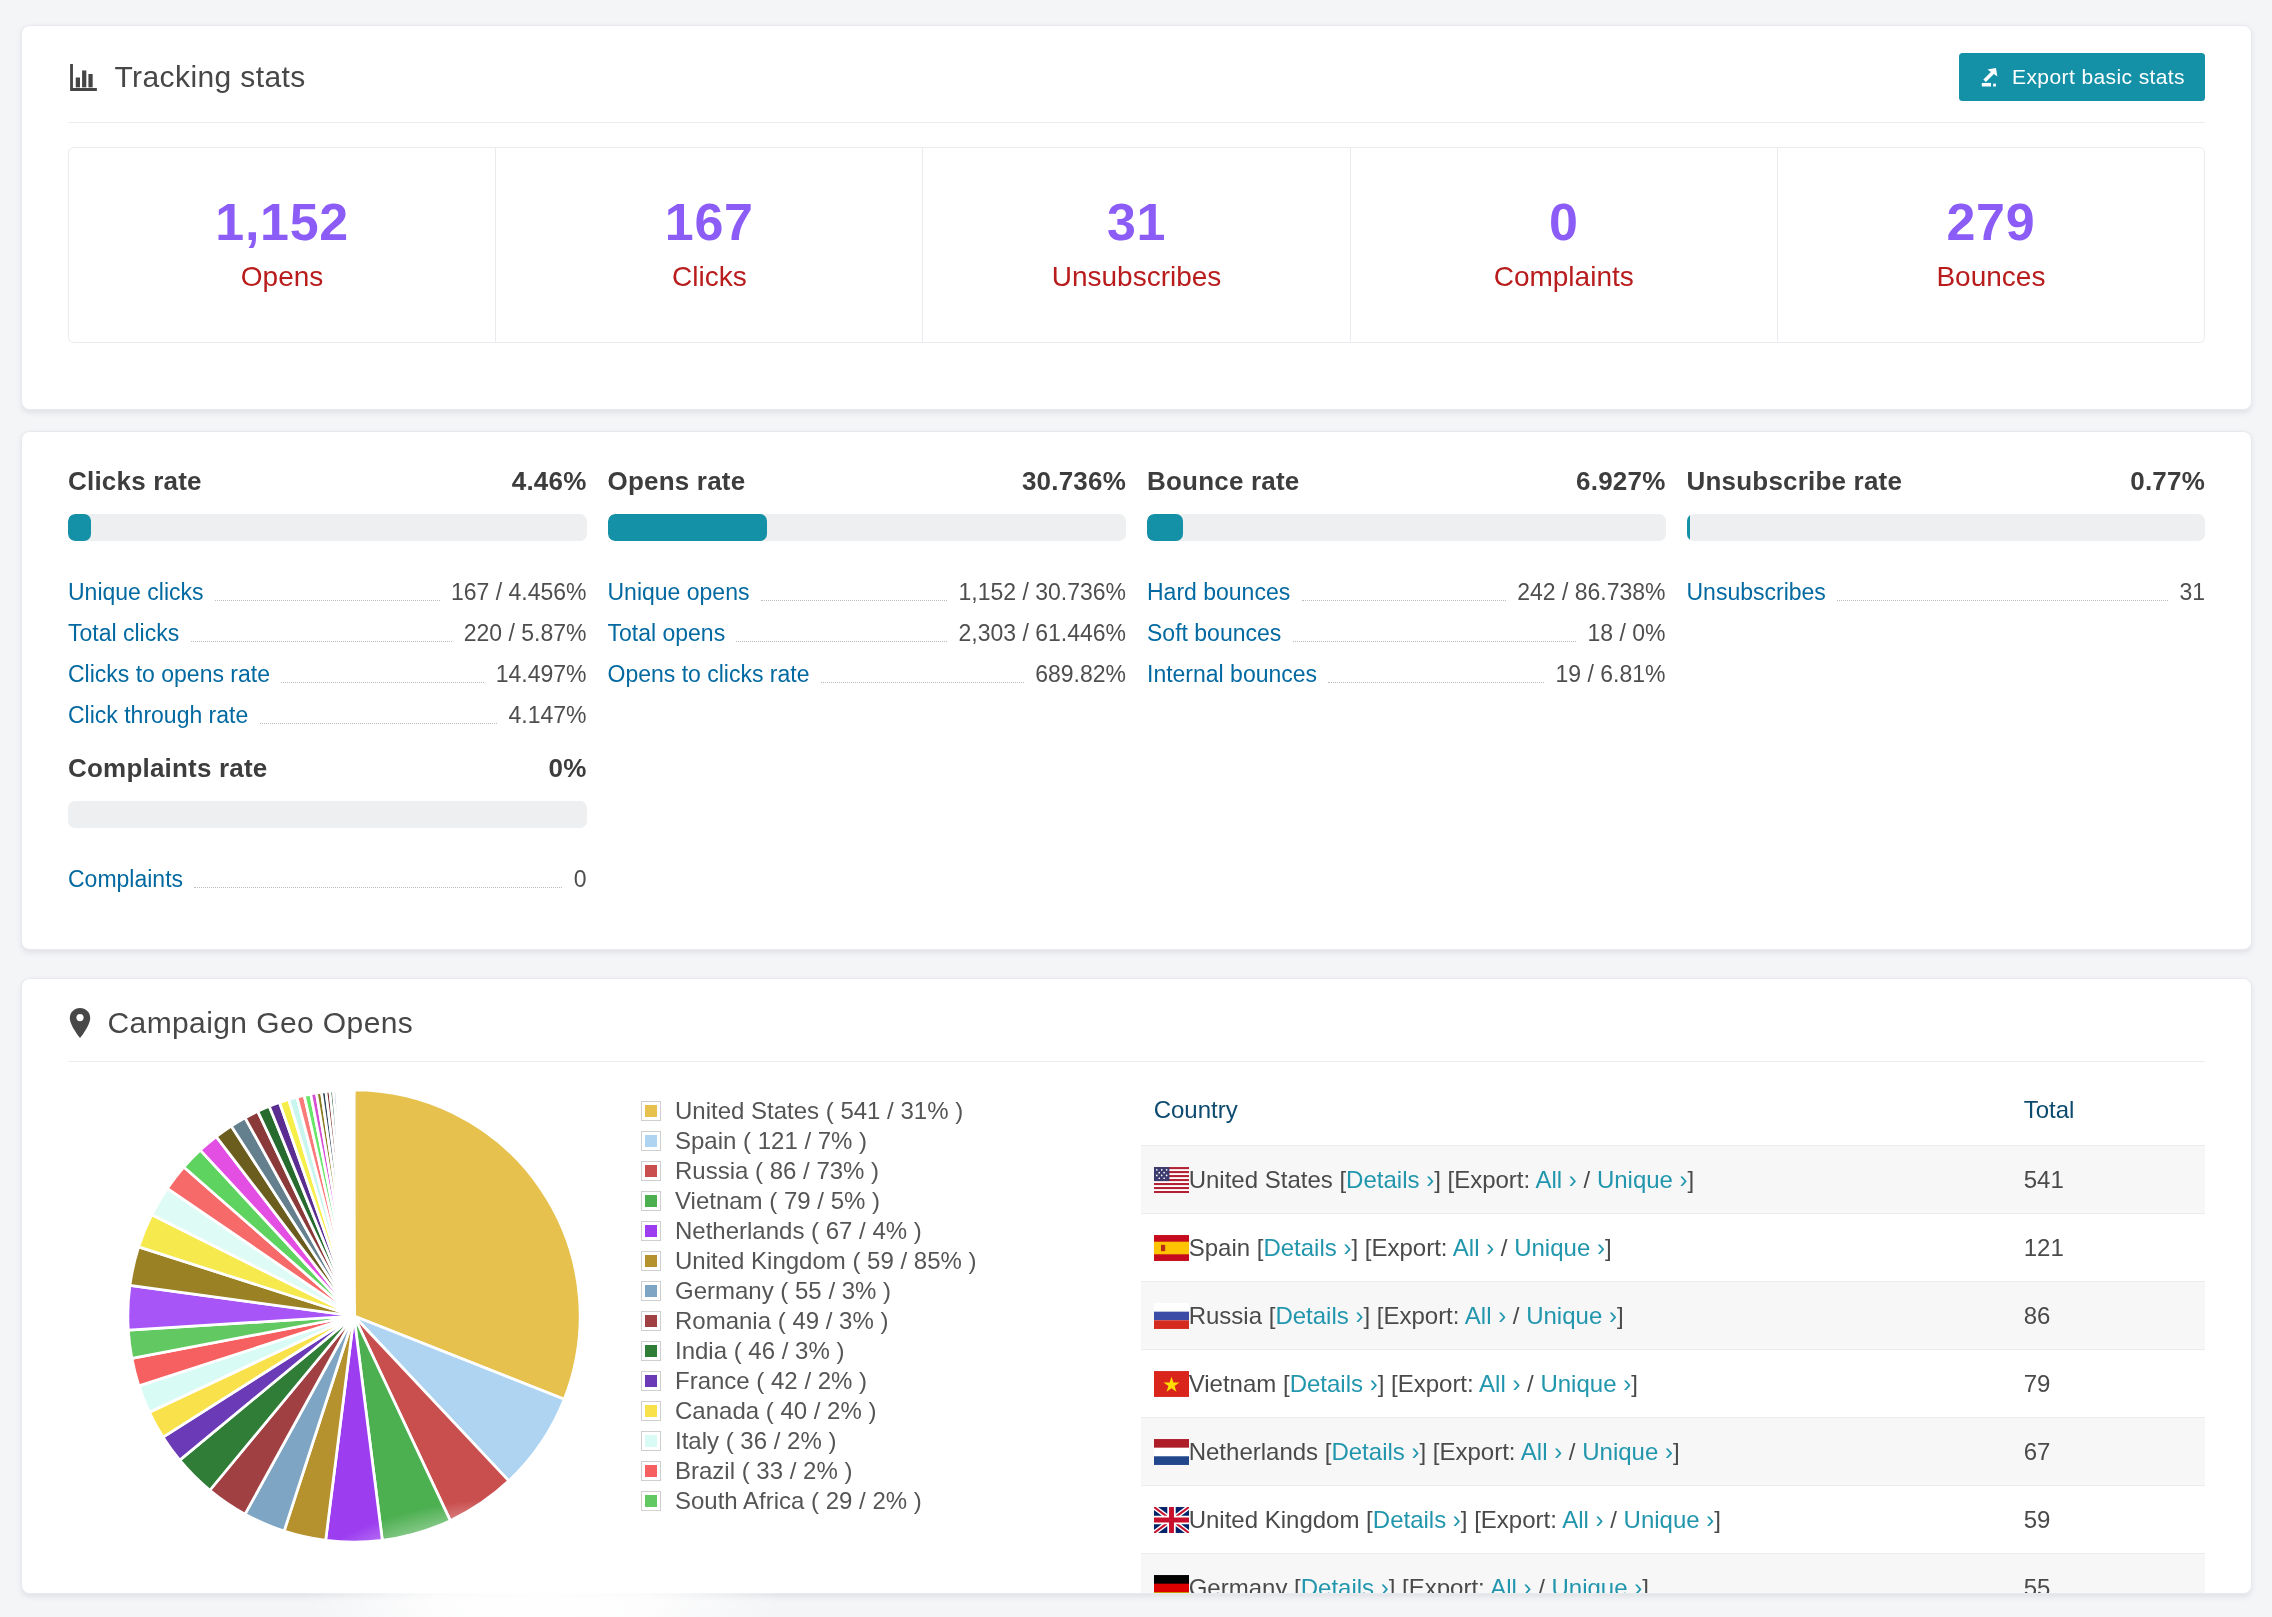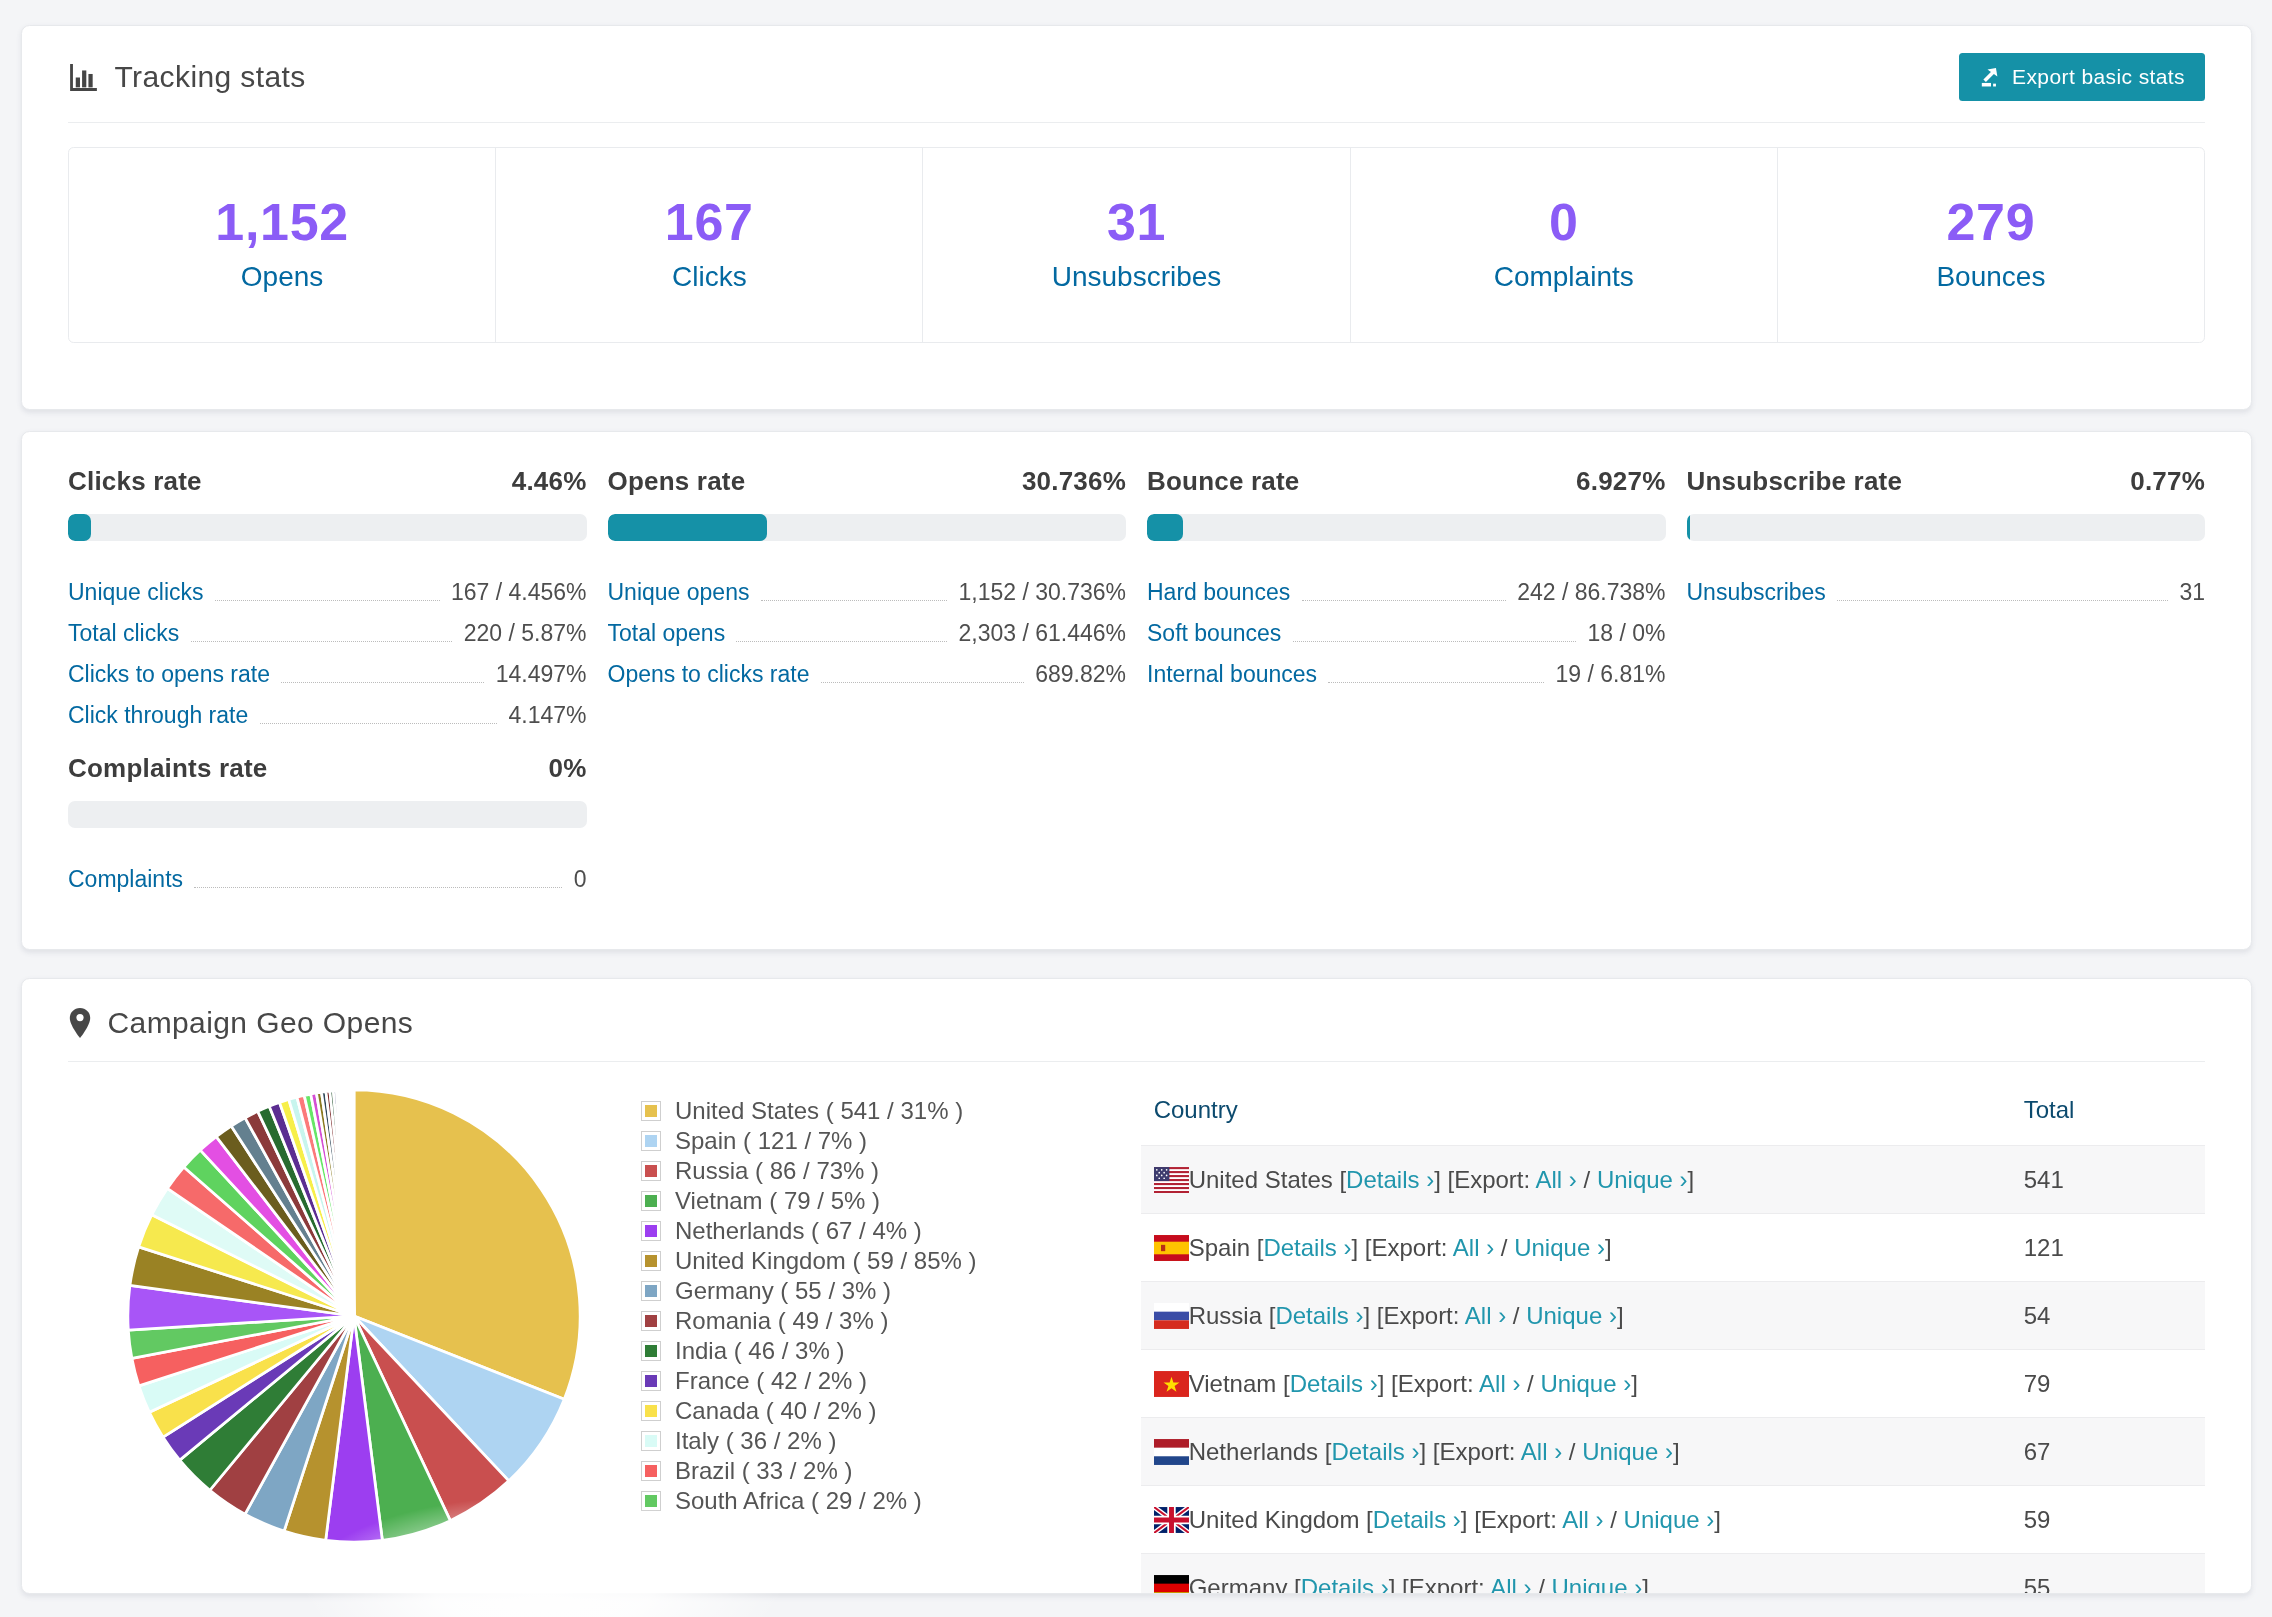--- a/index.html
+++ b/index.html
@@ -42,21 +42,21 @@
   .stats-strip {
     display:flex; margin:24px 46px 0 46px;
     border:1.4px solid #e9ebee; border-radius:5.6px;
   }
   .stat-cell {
     flex:1; text-align:center; padding:44px 7px 49px 7px;
     border-left:1.4px solid #e9ebee;
   }
   .stat-cell:first-child { border-left:none; }
   .stat-value { font-size:52px; font-weight:700; color:#8b5cf6; letter-spacing:0.7px; }
-  .stat-label { font-size:28px; color:#0369a1; margin-top:8.5px; }
+  .stat-label { font-size:28px; color:#b91c1c; margin-top:8.5px; }
 
   
   .rates-grid {
     display:grid; grid-template-columns:1fr 1fr 1fr 1fr;
     column-gap:40px; row-gap:51px;
     padding:34px 46px 35px 46px;
     gap:21px;
   }
   .rate-title-row { display:flex; justify-content:space-between; align-items:baseline; }
   .rate-title, .rate-value { font-size:26px; font-weight:700; color:#3d3d3d; letter-spacing:0.2px; }
@@ -474,21 +474,21 @@
               <td class="c-country">
                 <span>
                   <svg class="flag" viewBox="0 0 50 37">
                     <rect width="50" height="37" fill="#fff"></rect>
                     <rect y="12.3" width="50" height="12.3" fill="#3A4CA6"></rect>
                     <rect y="24.6" width="50" height="12.4" fill="#D52B1E"></rect>
                   </svg>
                 </span>
                 <span><span>Russia [</span><a class="geo-link">Details ›</a><span>] [Export: </span><a class="geo-link">All ›</a><span> / </span><a class="geo-link">Unique ›</a><span>]</span></span>
               </td>
-              <td class="col-total">54</td>
+              <td class="col-total">86</td>
             </tr>
             <tr>
               <td class="c-country">
                 <span>
                   <svg class="flag" viewBox="0 0 50 37">
                     <rect width="50" height="37" fill="#DA251D"></rect>
                     <path d="M25 8 l2.7 8.3 8.7 0 -7 5.1 2.7 8.3 -7.1-5.1 -7.1 5.1 2.7-8.3 -7-5.1 8.7 0 z" fill="#FFDE00"></path>
                   </svg>
                 </span>
                 <span><span>Vietnam [</span><a class="geo-link">Details ›</a><span>] [Export: </span><a class="geo-link">All ›</a><span> / </span><a class="geo-link">Unique ›</a><span>]</span></span>

